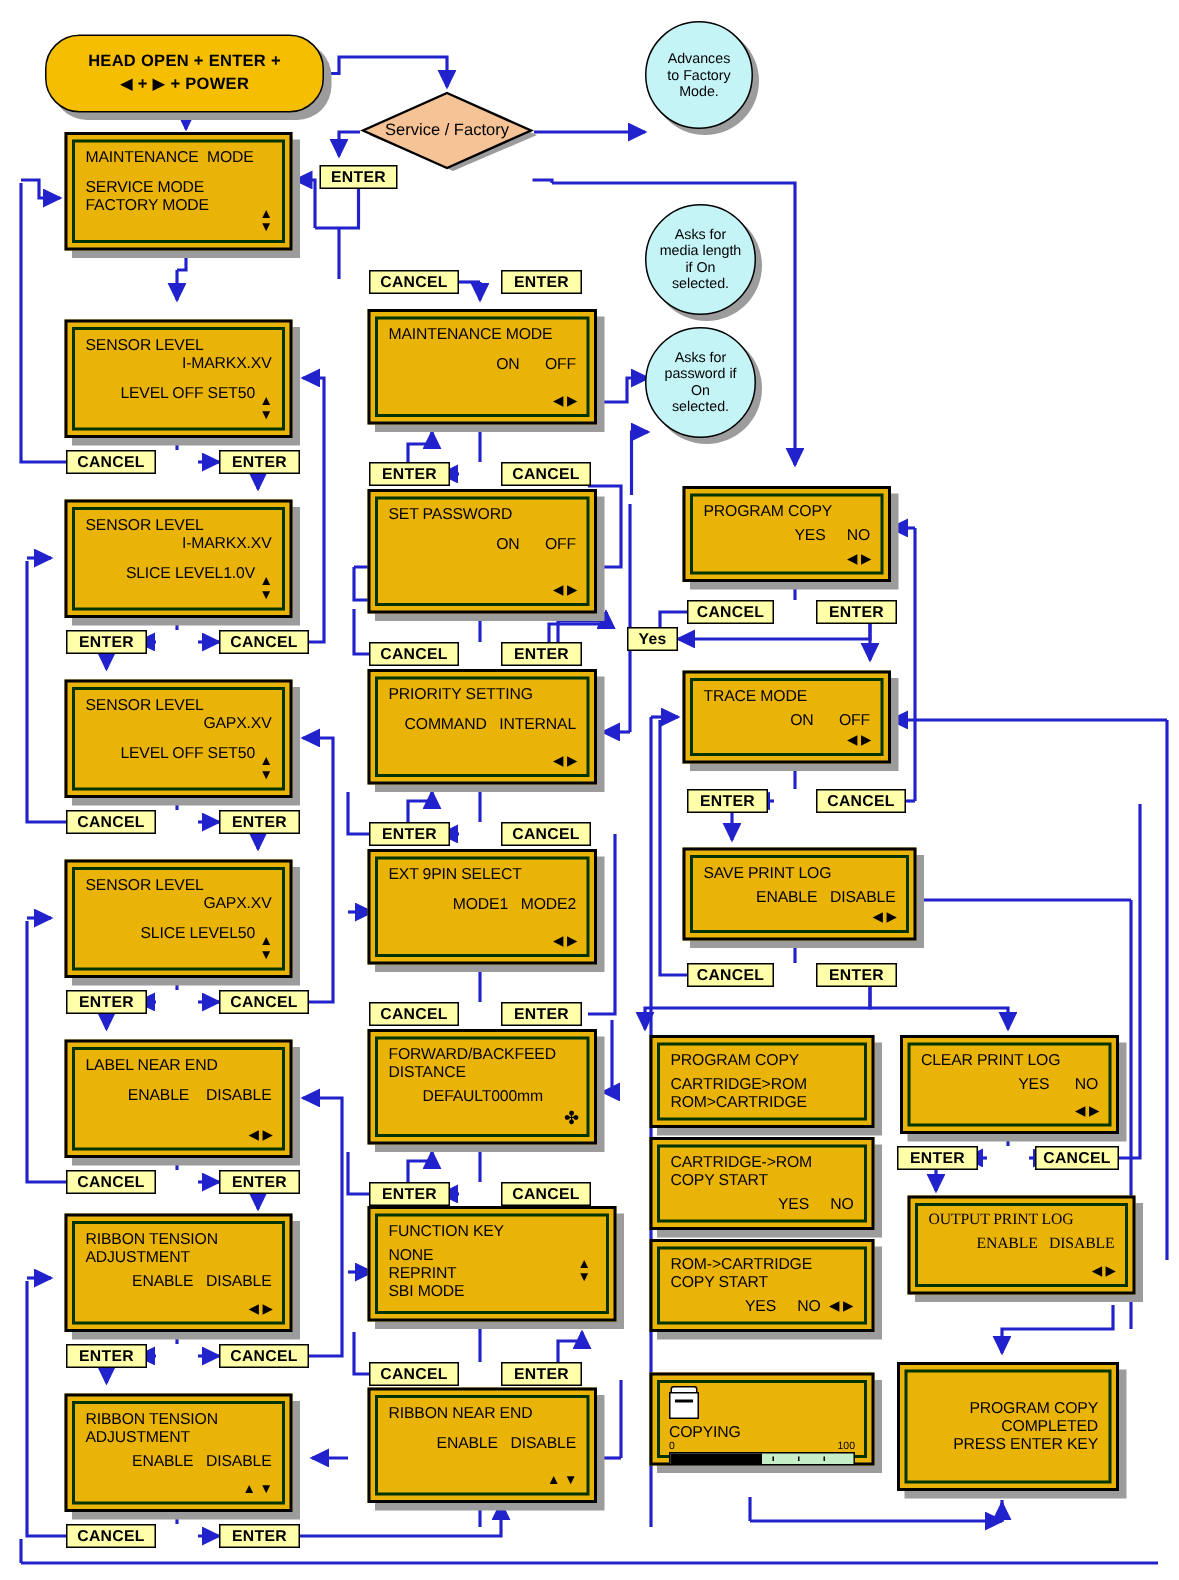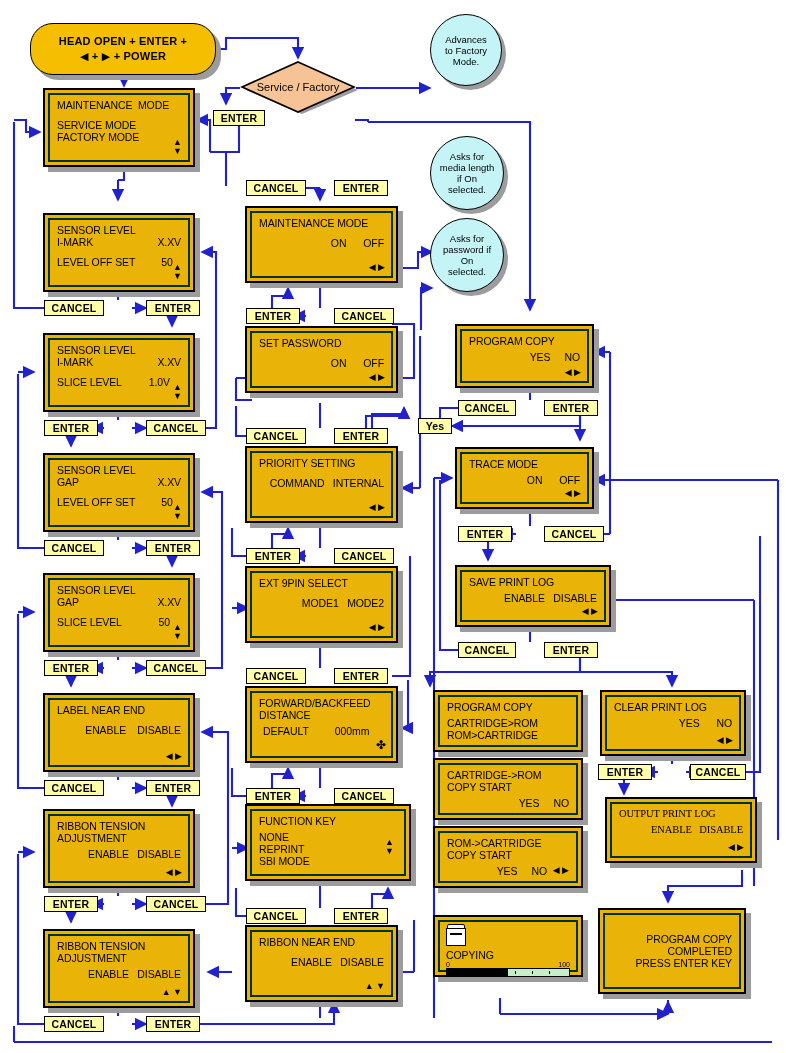--- a/index.html
+++ b/index.html
@@ -25,21 +25,21 @@
     padding:4px 7px;
   }
   .lcd-line{
     font-size:10.5px;
     color:#000;
     line-height:12px;
     white-space:pre;
     letter-spacing:-0.1px;
   }
   .lcd-line.center{text-align:right;}
-  .lcd-rowsplit{display:flex;justify-content:space-between;gap:26px;}
+  .lcd-rowsplit{display:flex;justify-content:flex-end;}
   .gap{height:8px;}
   .gap-s{height:4px;}
   .arrows{
     position:absolute;
     font-size:9px;
     line-height:9px;
     color:#000;
   }
   .ar-br{right:6px;bottom:4px;}
 
@@ -485,21 +485,21 @@
 
   <div class="node lcd" style="left:245px;top:206px;width:153px;height:77px;">
     <div class="lcd-inner">
       <div class="lcd-line">MAINTENANCE MODE</div>
       <div class="gap"></div>
       <div class="lcd-line center">ON      OFF</div>
       <div class="arrows ar-br">◀ ▶</div>
     </div>
   </div>
 
-  <div class="node lcd" style="left:245px;top:326px;width:153px;height:67px;">
+  <div class="node lcd" style="left:245px;top:326px;width:153px;height:83px;">
     <div class="lcd-inner">
       <div class="lcd-line">SET PASSWORD</div>
       <div class="gap"></div>
       <div class="lcd-line center">ON      OFF</div>
       <div class="arrows ar-br">◀ ▶</div>
     </div>
   </div>
 
   <div class="node lcd" style="left:245px;top:446px;width:153px;height:77px;">
     <div class="lcd-inner">

